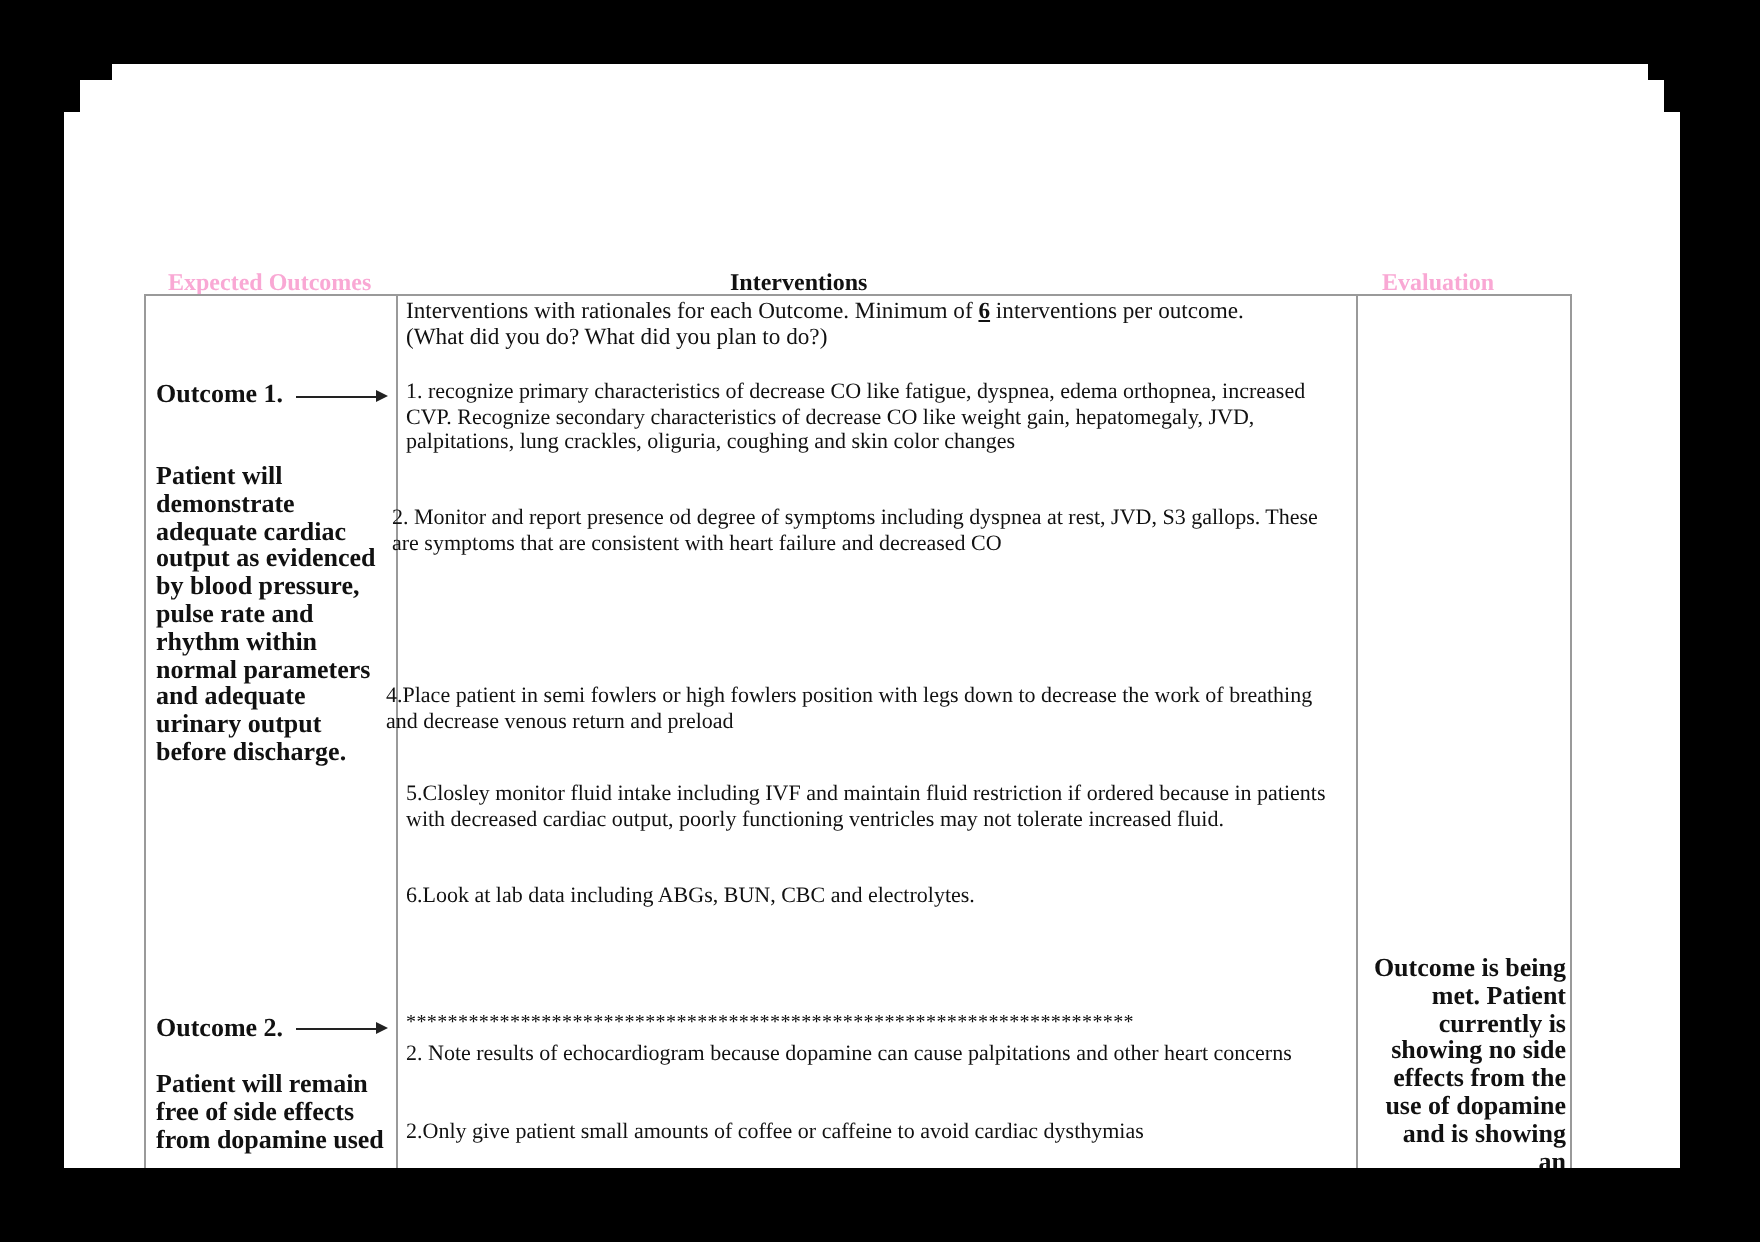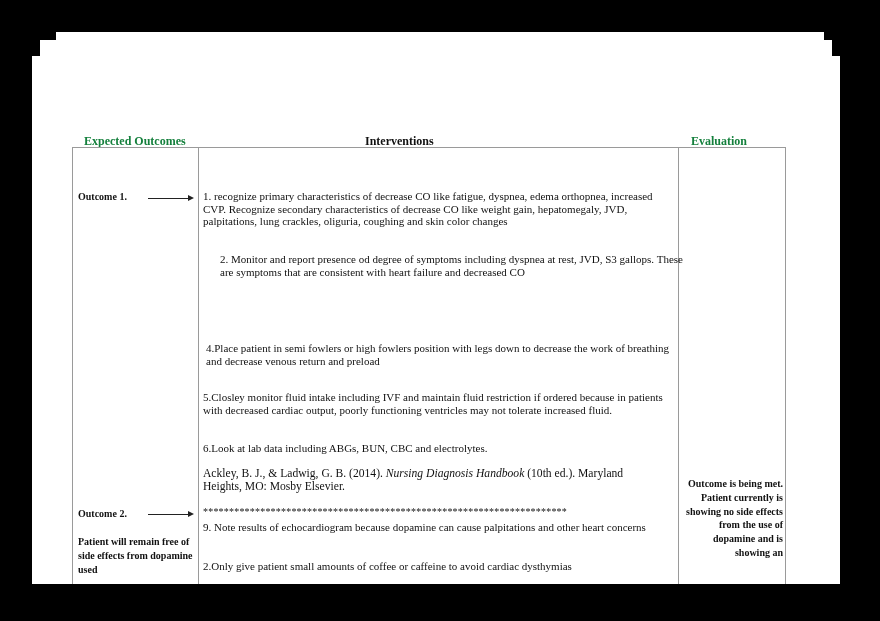--- a/index.html
+++ b/index.html
@@ -12,34 +12,34 @@
 
   
   .paper { position: absolute; background: #fff; }
   .p1 { left: 56px; top: 32px; width: 768px; height: 552px; }
   .p2 { left: 40px; top: 40px; width: 792px; height: 544px; }
   .p3 { left: 32px; top: 56px; width: 808px; height: 528px; }
 
   .content { position: absolute; left: 32px; top: 32px; width: 808px; height: 552px; overflow: hidden; }
 
   .hdr { position: absolute; top: 102px; font-weight: bold; font-size: 12px; }
-  .hdr.red { color: #15803d; }
+  .hdr.red { color: #f9a8d4; }
   .hdr-outcomes { left: 52px; }
   .hdr-interv { left: 333px; }
   .hdr-eval { left: 659px; }
 
   .table-border { position: absolute; border: 1px solid #9a9a9a; }
   .tbl-outer { left: 40px; top: 115px; width: 712px; height: 460px; border-bottom: none; }
   .vline { position: absolute; top: 115px; width: 0; height: 460px; border-left: 1px solid #9a9a9a; }
   .v1 { left: 166px; }
   .v2 { left: 646px; }
 
   .t { position: absolute; font-size: 11px; line-height: 12.6px; }
   .t-lg { position: absolute; font-size: 11.6px; line-height: 13.4px; }
-  .bold-block { position: absolute; font-weight: bold; font-size: 10px; line-height: 13.8px; }
+  .bold-block { position: absolute; font-weight: bold; font-size: 13px; line-height: 13.8px; }
 
   .arrow { position: absolute; height: 1px; background: #222; }
   .arrow::after {
     content: ""; position: absolute; right: -2px; top: -3px;
     border-left: 6px solid #222; border-top: 3.5px solid transparent; border-bottom: 3.5px solid transparent;
   }
   .u { text-decoration: underline; font-weight: bold; }
   .stars { position: absolute; font-size: 10px; letter-spacing: 0.2px; white-space: nowrap; overflow: hidden; }
 </style>
 </head>
@@ -52,37 +52,39 @@
 <div class="content">
 
   <div class="hdr red hdr-outcomes">Expected Outcomes</div>
   <div class="hdr hdr-interv">Interventions</div>
   <div class="hdr red hdr-eval">Evaluation</div>
 
   <div class="table-border tbl-outer"></div>
   <div class="vline v1"></div>
   <div class="vline v2"></div>
 
+  <div class="t-lg" style="left:171px; top:117px; width:470px;">
+    <span>Interventions with rationales for each Outcome.  Minimum of </span><span class="u">6</span><span> interventions per outcome.</span><br>
+    <span>(What did you do? What did you plan to do?)</span>
+  </div>
 
   <div class="bold-block" style="left:46px; top:158px;">Outcome 1.</div>
   <div class="arrow" style="left:116px; top:166px; width:44px;"></div>
+  <div class="bold-block" style="left:46px; top:199px; width:118px;">Patient will demonstrate adequate cardiac output as evidenced by blood pressure, pulse rate and rhythm within normal parameters and adequate urinary output before discharge.</div>
 
   <div class="t" style="left:171px; top:158px; width:470px;">1. recognize primary characteristics of decrease CO like fatigue, dyspnea, edema orthopnea, increased CVP. Recognize secondary characteristics of decrease CO like weight gain, hepatomegaly, JVD, palpitations, lung crackles, oliguria, coughing and skin color changes</div>
-  <div class="t" style="left:188px; top:221px; width:470px;">2. Monitor and report presence od degree of symptoms including dyspnea at rest, JVD, S3 gallops. These are symptoms that are consistent with heart failure and decreased CO</div>
-  <div class="t" style="left:174px; top:310px; width:470px;">4.Place patient in semi fowlers or high fowlers position with legs down to decrease the work of breathing and decrease venous return and preload</div>
+  <div class="t" style="left:164px; top:221px; width:470px;">2. Monitor and report presence od degree of symptoms including dyspnea at rest, JVD, S3 gallops. These are symptoms that are consistent with heart failure and decreased CO</div>
+  <div class="t" style="left:161px; top:310px; width:470px;">4.Place patient in semi fowlers or high fowlers position with legs down to decrease the work of breathing and decrease venous return and preload</div>
   <div class="t" style="left:171px; top:359px; width:470px;">5.Closley monitor fluid intake including IVF and maintain fluid restriction if ordered because in patients with decreased cardiac output, poorly functioning ventricles may not tolerate increased fluid.</div>
   <div class="t" style="left:171px; top:410px; width:470px;">6.Look at lab data including ABGs, BUN, CBC and electrolytes.</div>
 
-  <div class="t-lg" style="left:171px; top:435px; width:450px;">
-    <span>Ackley, B. J., &amp; Ladwig, G. B. (2014). </span><i>Nursing Diagnosis Handbook</i><span> (10th ed.). Maryland Heights, MO: Mosby Elsevier.</span>
-  </div>
 
 
   <div class="bold-block" style="left:46px; top:475px;">Outcome 2.</div>
   <div class="arrow" style="left:116px; top:482px; width:44px;"></div>
   <div class="bold-block" style="left:46px; top:503px; width:118px;">Patient will remain free of side effects from dopamine used</div>
 
   <div class="stars" style="left:171px; top:474px; width:414px;">**********************************************************************</div>
-  <div class="t" style="left:171px; top:489px; width:470px;">9. Note results of echocardiogram because dopamine can cause palpitations and other heart concerns</div>
+  <div class="t" style="left:171px; top:489px; width:470px;">2. Note results of echocardiogram because dopamine can cause palpitations and other heart concerns</div>
   <div class="t" style="left:171px; top:528px; width:470px;">2.Only give patient small amounts of coffee or caffeine to avoid cardiac dysthymias</div>
 
   <div class="bold-block" style="left:653px; top:445px; width:98px;text-align:right;">Outcome is being met. Patient currently is showing no side effects from the use of dopamine and is showing an</div>
 </div>
 
 </body></html>

